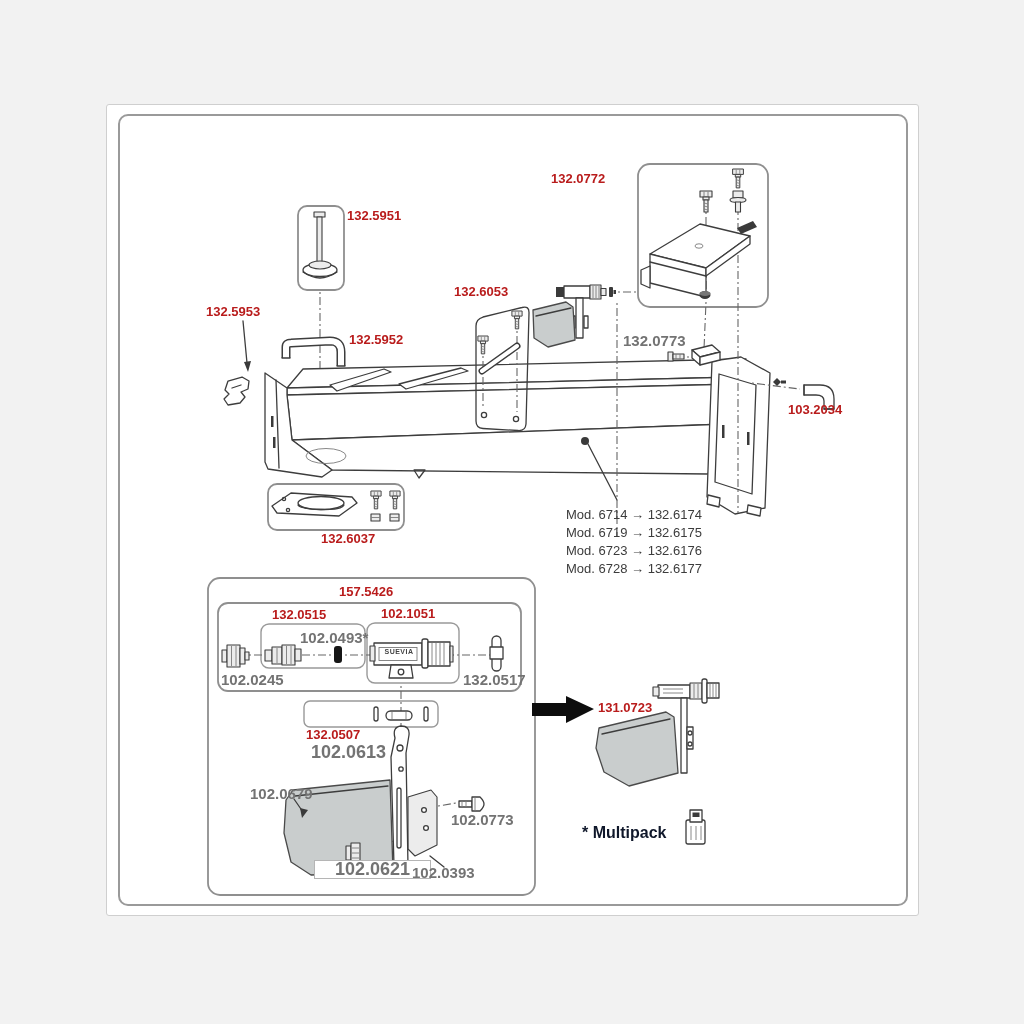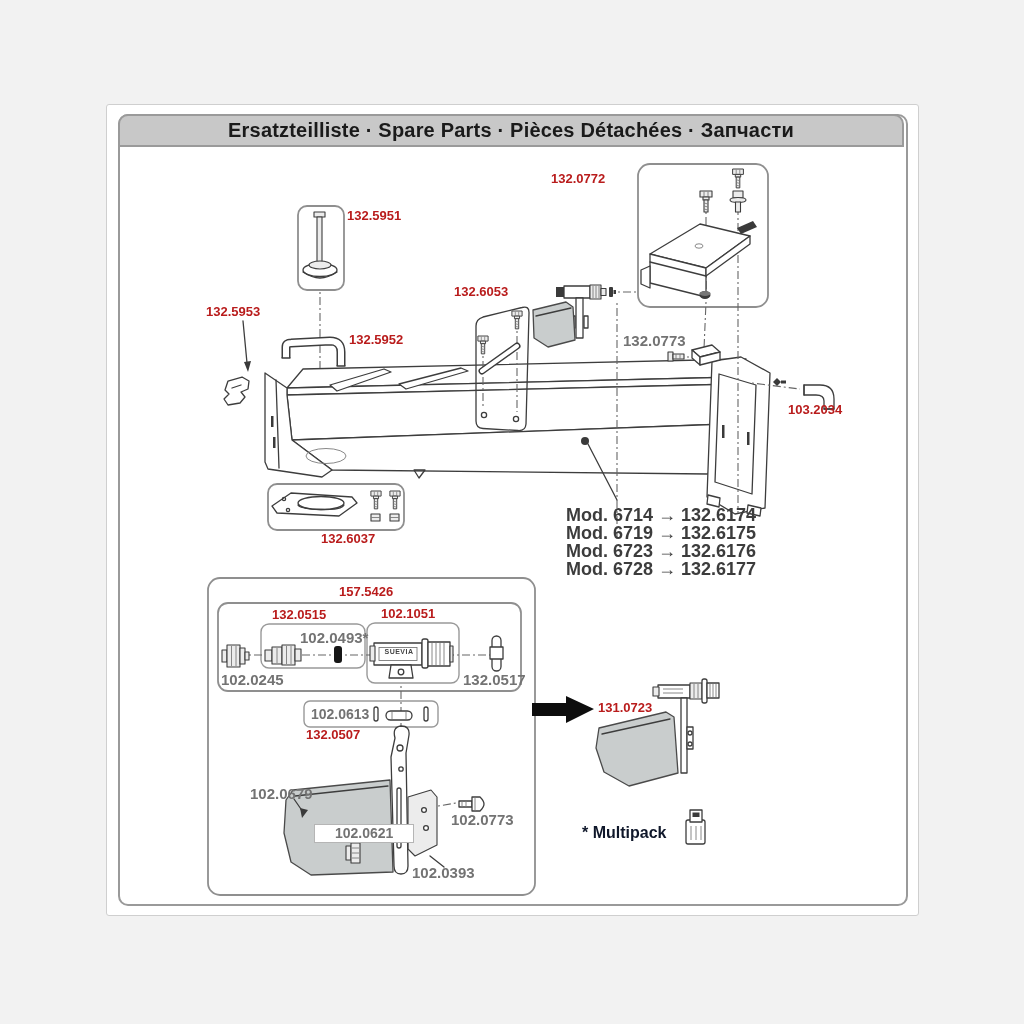--- a/index.html
+++ b/index.html
@@ -10,24 +10,24 @@
   .frame{position:absolute;left:118px;top:114px;width:786px;height:788px;border:2px solid #9a9a9a;
          border-radius:10px;background:transparent;}
   .hdr{position:absolute;left:118px;top:114px;width:786px;height:33px;background:#c8c8c8;
        border:2px solid #9a9a9a;border-radius:10px 10px 0 0;box-sizing:border-box;
        display:flex;align-items:center;justify-content:center;}
   .hdr span{font-weight:700;font-size:20px;color:#1a1a1a;letter-spacing:0.2px;}
   .art{position:absolute;left:0;top:0;width:1024px;height:1024px;}
   .lbl{position:absolute;font-weight:700;font-size:13px;color:#b91c1c;white-space:nowrap;}
   .lbl.gray{font-size:15px;color:#737373;}
   .lbl.sm{font-size:15px;}
-  .lbl.md{font-size:14px;}
+  .lbl.md{font-size:18px;margin-top:36px;}
   .lbl.boxed{background:#fff;border:1px solid #b5b5b5;padding:0 20px;line-height:17px;}
   .mod{position:absolute;left:566px;top:506px;}
-  .mod div{font-weight:700;font-size:18px;color:#3c3c3c;line-height:18px;white-space:nowrap;}
+  .mod div{font-weight:400;font-size:13px;color:#3c3c3c;line-height:18px;white-space:nowrap;}
   .note{position:absolute;left:582px;top:824px;font-weight:700;font-size:16px;color:#0f172a;}
   .pill{position:absolute;left:580px;top:848px;width:130px;height:38px;border:2px solid #787878;
         border-radius:21px;background:#fff;display:flex;align-items:center;justify-content:center;
         font-weight:700;font-size:17px;color:#1c1c1c;}
   .suevia{position:absolute;left:377px;top:648px;width:44px;text-align:center;font-size:7px;
           font-weight:700;letter-spacing:0.5px;color:#444;}
   .logo{position:absolute;left:823px;top:153px;width:86px;height:68px;}
   .logo .band{position:absolute;left:3px;top:2px;width:79px;height:11px;background:#1d1d1d;color:#fff;
           font-size:5.5px;font-weight:700;letter-spacing:0.7px;display:flex;align-items:center;justify-content:center;}
   .logo .shieldsvg{position:absolute;left:3px;top:13px;}
@@ -45,23 +45,20 @@
   .bx2{fill:#fff;stroke:#999;stroke-width:1.4;}
   .dash{fill:none;stroke:#666;stroke-width:1.1;stroke-dasharray:2 3 8 3;}
   .thin{stroke:#7a7a7a;stroke-width:0.9;fill:none;}
 </style>
 </head>
 <body>
 
 <div class="stage">
   <div class="sheet"></div>
   <div class="frame"></div>
-  <div class="hdr">
-    <span>Ersatzteilliste · Spare Parts · Pièces Détachées · Запчасти</span>
-  </div>
 
   <svg class="art" viewBox="0 0 1024 1024">
     <defs>
       <g id="sv">
         <rect x="-6" y="0" width="12" height="6" class="lt"></rect>
         <line x1="-2" y1="0.7" x2="-2" y2="5.3" class="thin"></line>
         <line x1="2" y1="0.7" x2="2" y2="5.3" class="thin"></line>
         <rect x="-3" y="6" width="6" height="3" class="lt"></rect>
         <rect x="-2" y="9" width="4" height="12" class="lt"></rect>
         <line x1="-2" y1="12" x2="2" y2="13" class="thin"></line>

